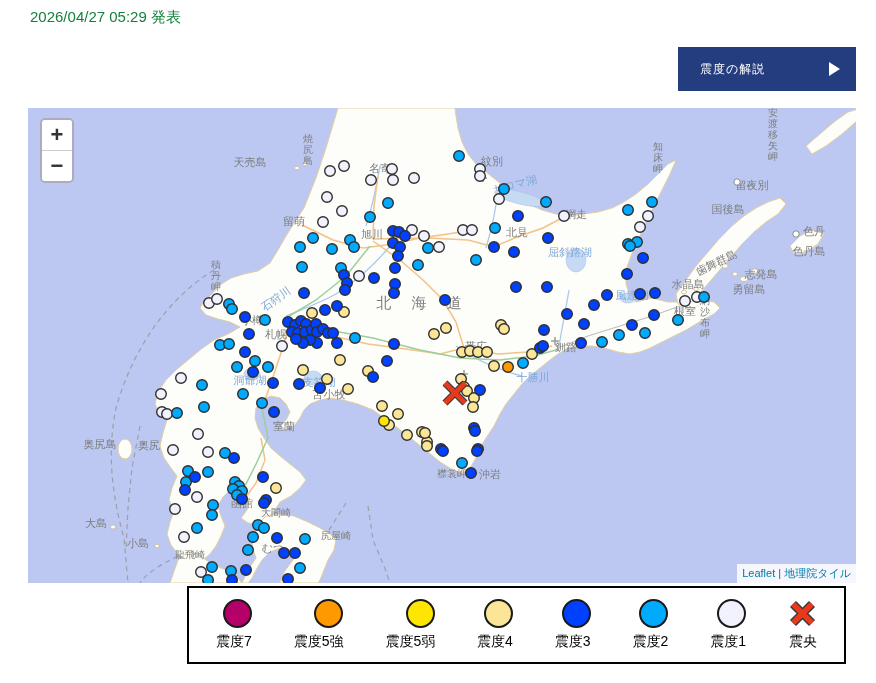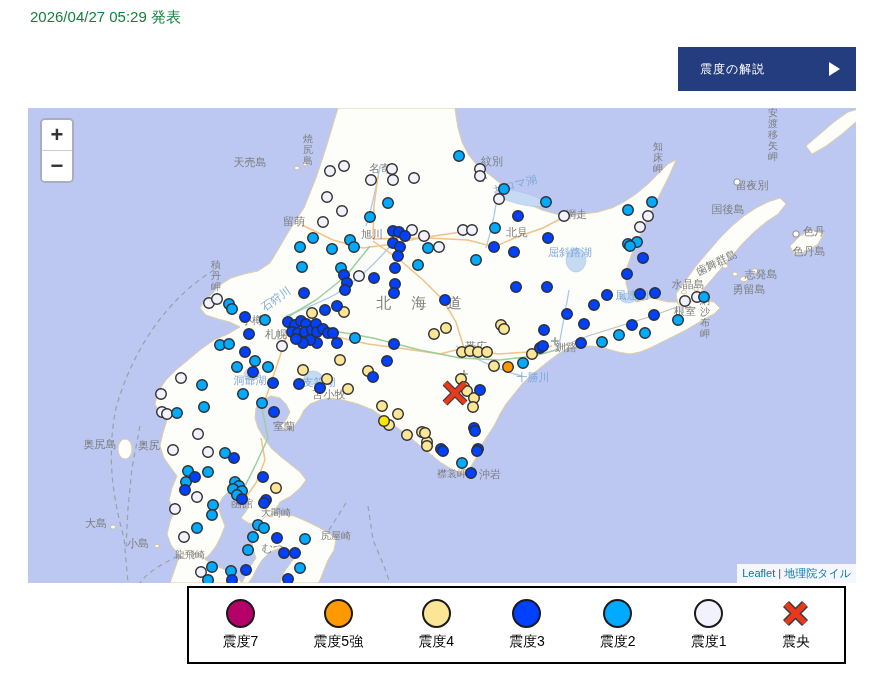--- a/index.html
+++ b/index.html
@@ -48,21 +48,21 @@
   .attribution{
     position:absolute;right:0;bottom:0;background:rgba(255,255,255,0.85);
     font-size:11px;padding:2px 5px;color:#555;z-index:5;
   }
   .attribution a{color:#0078A8;text-decoration:none;cursor:pointer;}
   .legend{
     position:absolute;left:187px;top:586px;width:659px;height:78px;
     background:#fff;border:2px solid #000;box-sizing:border-box;
     display:flex;align-items:center;justify-content:space-around;padding:0 6px;
   }
-  .legend-item{display:flex;flex-direction:column;align-items:center;gap:5px;}
+  .legend-item{display:flex;flex-direction:column;align-items:flex-end;gap:5px;}
   .legend-dot{width:29px;height:29px;border-radius:50%;border:2px solid #1a1a1a;box-sizing:border-box;}
   .legend-label{font-size:14px;color:#000;white-space:nowrap;}
 </style>
 </head>
 <body>
 
 <div class="timestamp">2026/04/27 05:29 発表</div>
 
 <button class="explain-btn">
   <span class="lbl">震度の解説</span>
@@ -442,20 +442,24 @@
 <div class="legend" id="legend">
     <div class="legend-item">
       <div class="legend-dot" style="background: rgb(180, 0, 104);"></div>
       <div class="legend-label">震度7</div>
     </div>
     <div class="legend-item">
       <div class="legend-dot" style="background: rgb(255, 153, 0);"></div>
       <div class="legend-label">震度5強</div>
     </div>
     <div class="legend-item">
+      <div class="legend-dot" style="background: rgb(255, 230, 0);"></div>
+      <div class="legend-label">震度5弱</div>
+    </div>
+    <div class="legend-item">
       <div class="legend-dot" style="background: rgb(250, 230, 150);"></div>
       <div class="legend-label">震度4</div>
     </div>
     <div class="legend-item">
       <div class="legend-dot" style="background: rgb(0, 65, 255);"></div>
       <div class="legend-label">震度3</div>
     </div>
     <div class="legend-item">
       <div class="legend-dot" style="background: rgb(0, 170, 255);"></div>
       <div class="legend-label">震度2</div>

